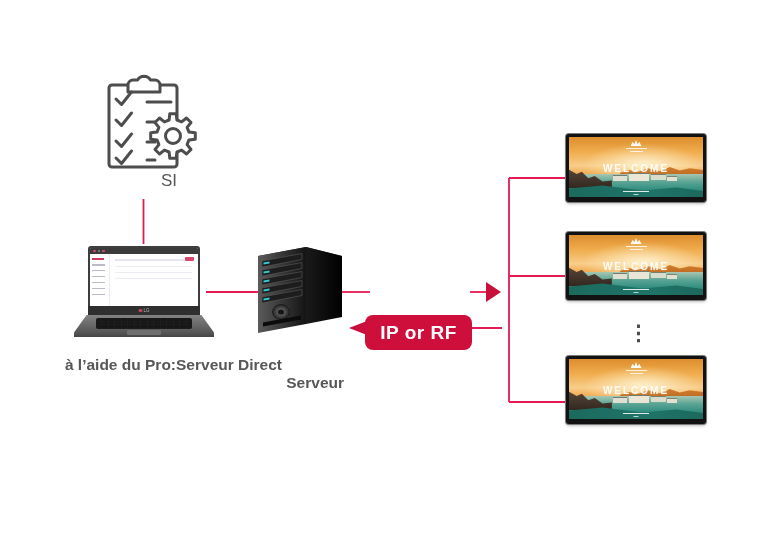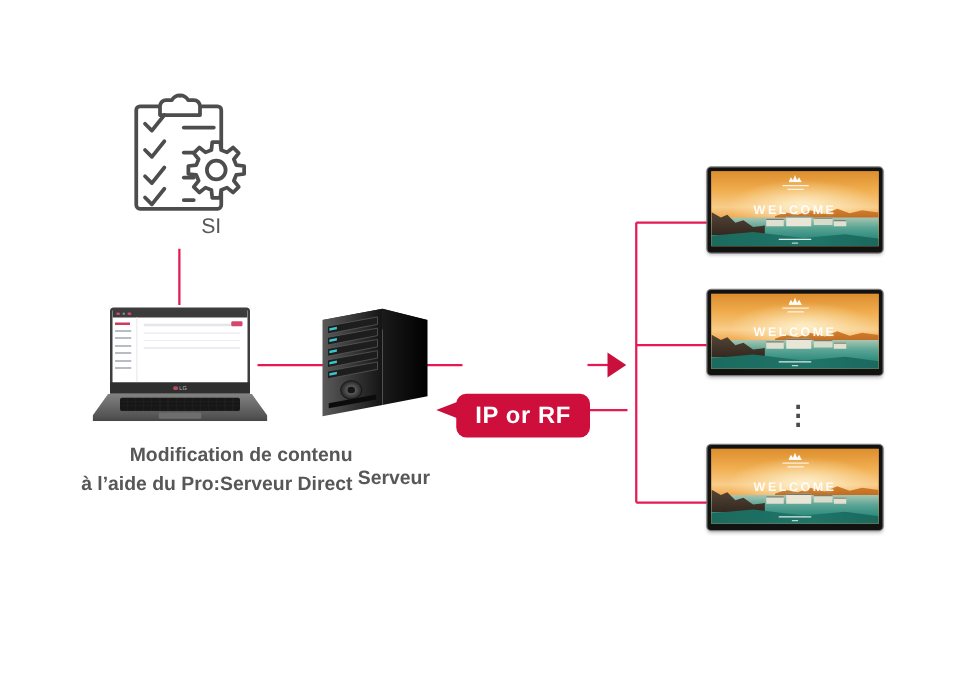--- a/index.html
+++ b/index.html
@@ -179,21 +179,20 @@
         <i class="lg-dot"></i>
         <span>LG</span>
       </div>
     <div class="lt-base">
       <div class="lt-kb"></div>
       <div class="lt-tp"></div>
     </div>
   </div>
 
   <div class="lbl laptop-cap">
-    <div>Modification de contenu</div>
     <div>à l’aide du Pro:Serveur Direct</div>
   </div>
 
   <div class="lbl server-cap">Serveur</div>
 
   <div class="badge">IP or RF</div>
 
   <div class="tv" style="top:134px">
     <div class="tv-screen">
       <div class="sky"></div>

